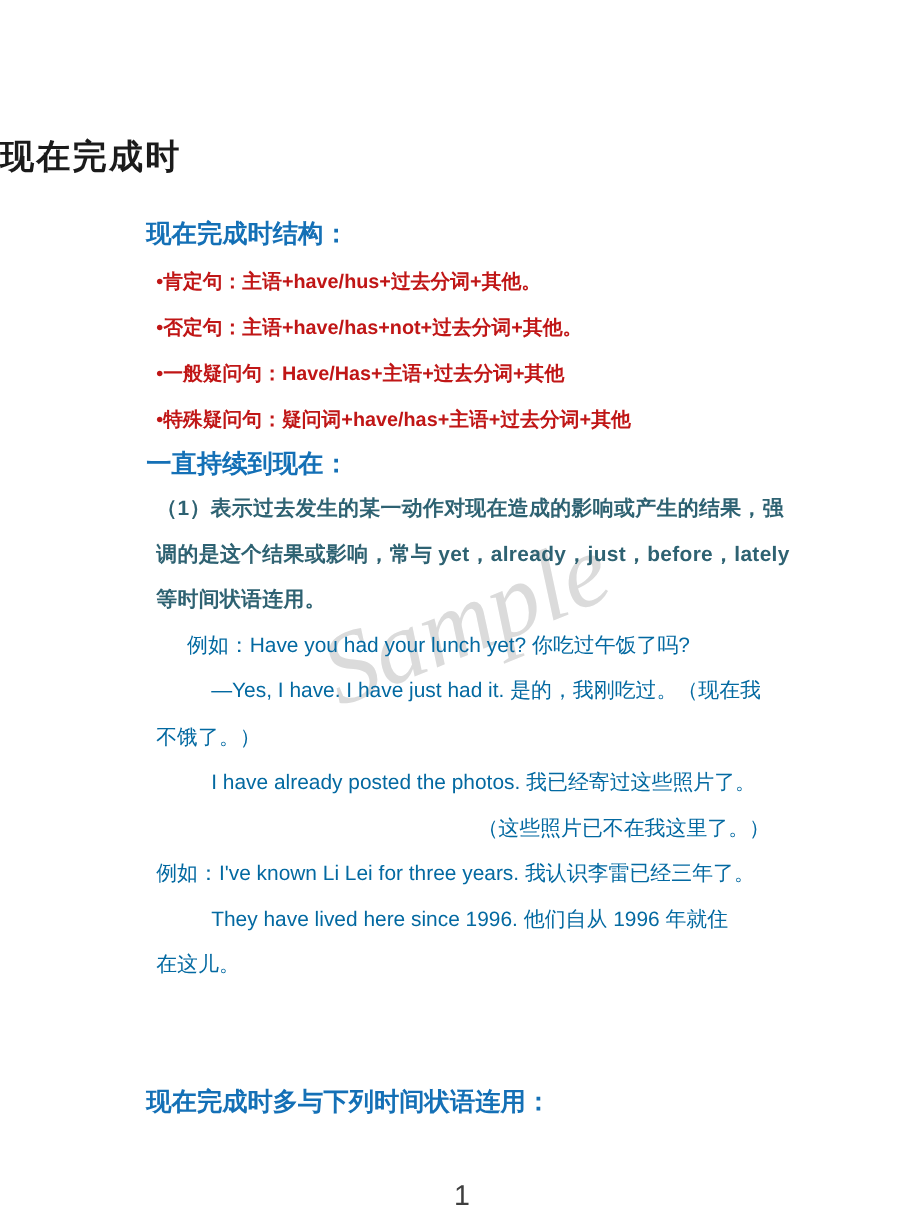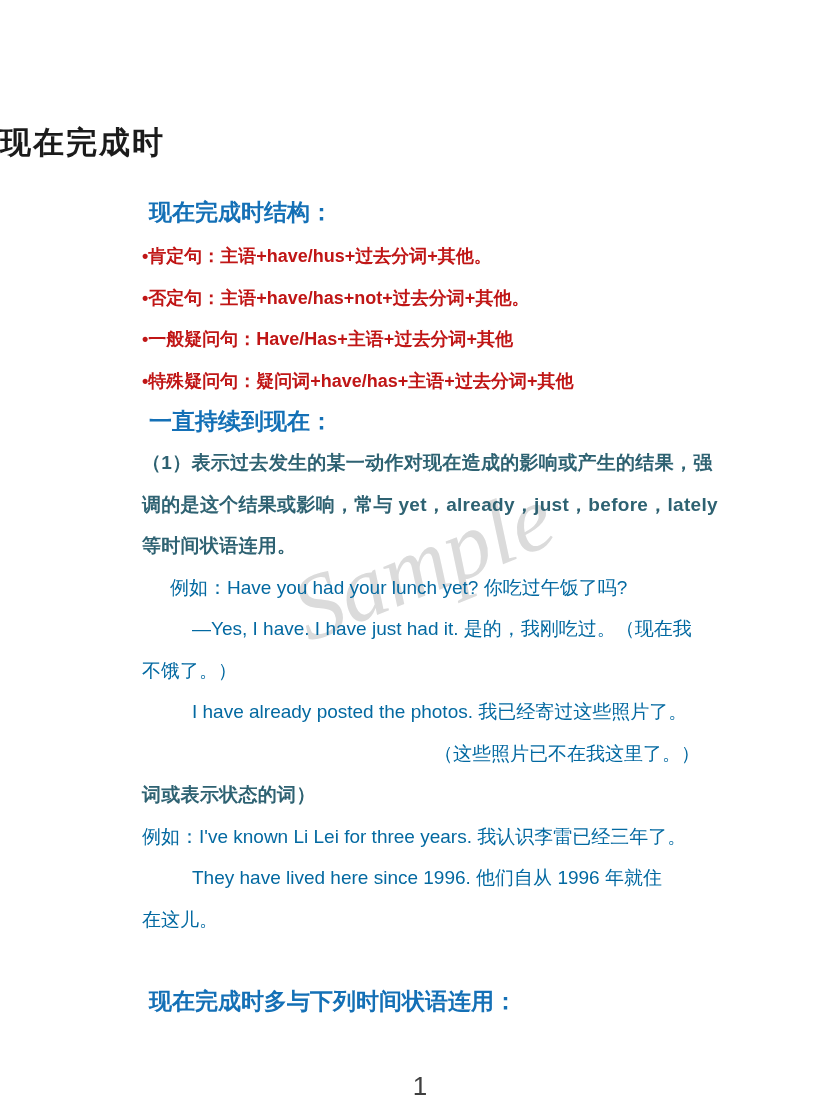--- a/index.html
+++ b/index.html
@@ -17,21 +17,21 @@
   }
   .watermark{
     position:absolute;left:268px;top:498px;width:310px;height:130px;
     font-family:"Liberation Serif","DejaVu Serif",serif;
     font-style:italic;font-size:92px;line-height:130px;
     color:#cfcfcf;opacity:0.75;text-align:center;
     transform:rotate(-22deg);
     pointer-events:none;z-index:1;
   }
   .heading{
-    position:absolute;left:149px;width:560px;margin:0;
+    position:absolute;left:133px;width:560px;margin:0;
     font-size:23px;font-weight:bold;color:#1470b6;
     line-height:32px;white-space:nowrap;z-index:2;
   }
   .h-structure{top:196px;}
   .h-usage{top:405px;}
   .h-adverbials{top:985px;}
   .rules{position:absolute;left:142px;top:236px;width:560px;z-index:2;}
   .rule-line{
     font-size:18px;font-weight:bold;color:#c01616;
     line-height:41.5px;white-space:nowrap;
@@ -72,21 +72,20 @@
 
   <div class="body-lines">
     <div class="line teal">（1）表示过去发生的某一动作对现在造成的影响或产生的结果，强</div>
     <div class="line teal">调的是这个结果或影响，常与 yet，already，just，before，lately</div>
     <div class="line teal">等时间状语连用。</div>
     <div class="line black ind-28">例如：Have you had your lunch yet? 你吃过午饭了吗?</div>
     <div class="line black ind-50">—Yes, I have. I have just had it. 是的，我刚吃过。（现在我</div>
     <div class="line black">不饿了。）</div>
     <div class="line black ind-50">I have already posted the photos. 我已经寄过这些照片了。</div>
     <div class="line black ind-292">（这些照片已不在我这里了。）</div>
-    <div class="line teal">词或表示状态的词）</div>
     <div class="line black">例如：I've known Li Lei for three years. 我认识李雷已经三年了。</div>
     <div class="line black ind-50">They have lived here since 1996. 他们自从 1996 年就住</div>
     <div class="line black">在这儿。</div>
   </div>
 
   <h2 class="heading h-adverbials">现在完成时多与下列时间状语连用：</h2>
 
   <div class="page-number">1</div>
 
 </div>

